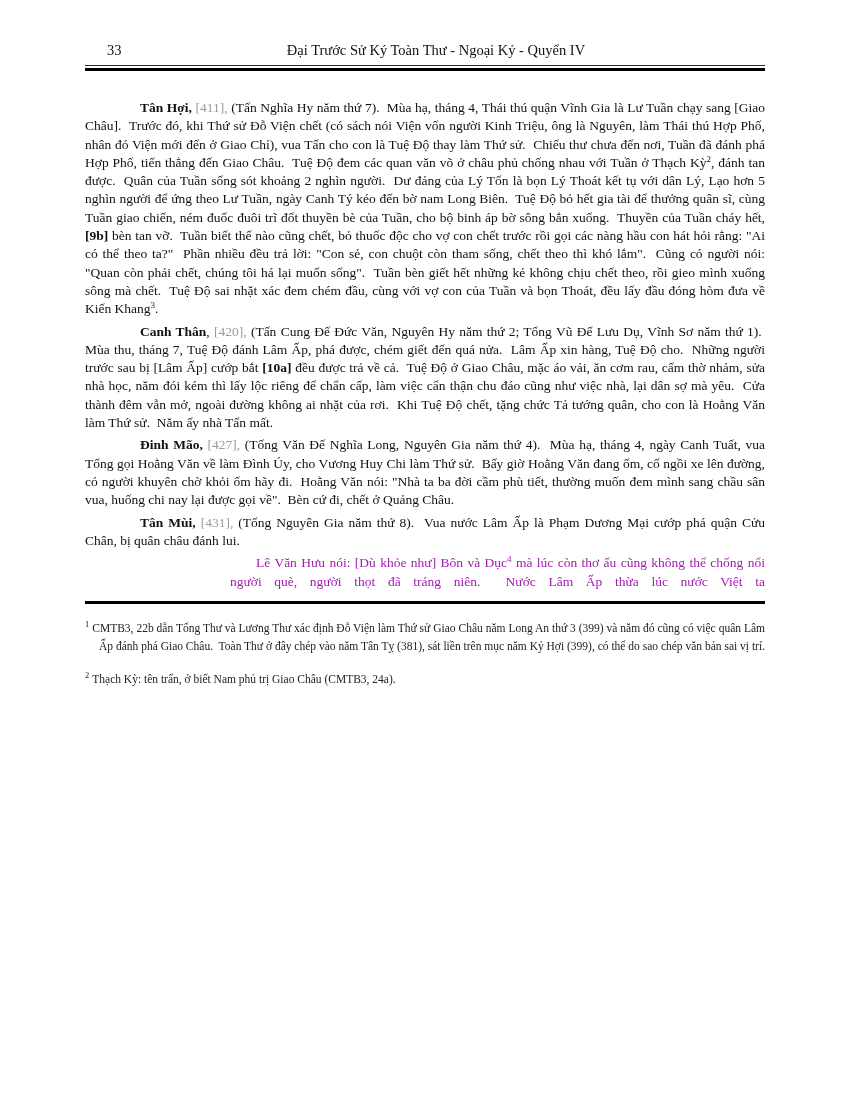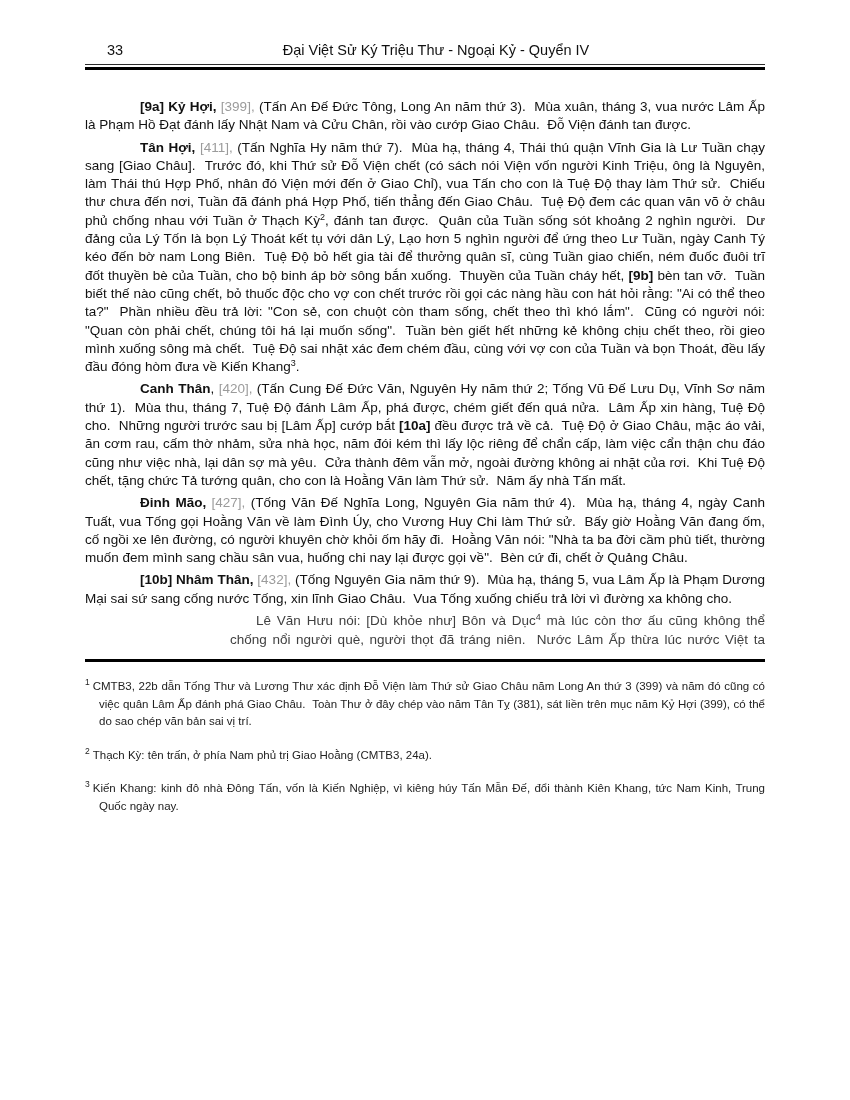--- a/index.html
+++ b/index.html
@@ -1,64 +1,62 @@
 <!DOCTYPE html>
 <html><head>
 <meta charset="utf-8">
 <style>
   html,body { margin:0; padding:0; background:#e8e8e8; }
   .page {
     width:850px; height:1100px; margin:0 auto; background:#ffffff;
     box-sizing:border-box; padding:42px 85px 0 85px; position:relative;
-    font-family:Liberation Sans, sans-serif; color:#111;
+    font-family:Liberation Serif, serif; color:#111;
   }
   header { display:flex; align-items:baseline; font-size:14.5px; padding-bottom:6px; }
   .pageno { width:80px; padding-left:22px; }
   .ptitle { flex:1; text-align:center; }
   .hspacer { width:80px; }
   .header-rule { height:2px; border-top:1px solid #2b2b2b; border-bottom:3px solid #000; margin-bottom:28px; }
   main p.para {
     font-size:13.5px; line-height:18.3px; text-align:justify;
     text-indent:55px; margin:0 0 4px 0;
   }
   .b { font-weight:bold; }
   .y { color:#9b9b9b; }
   sup { font-size:9px; line-height:0; vertical-align:super; }
   .quote {
-    color:#404040; font-size:13.5px; line-height:18.5px;
+    color:#a21caf; font-size:13.5px; line-height:18.5px;
     margin:3px 0 0 145px; text-indent:26px;
     text-align:justify; text-align-last:justify;
   }
   .foot-rule { border-top:3px solid #000; margin:10px 0 11px 0; }
   .fn {
     font-size:11.5px; line-height:17.5px; color:#222; text-align:justify;
     padding-left:14px; text-indent:-14px; margin:16px 0 8px 0;
   }
   .fn sup { font-size:8.5px; margin-right:3px; }
 </style>
 </head>
 <body>
 
 <div class="page">
   <header>
     <span class="pageno">33</span>
-    <span class="ptitle">Đại Việt Sử Ký Triệu Thư - Ngoại Kỷ - Quyển IV</span>
+    <span class="ptitle">Đại Trước Sử Ký Toàn Thư - Ngoại Kỷ - Quyển IV</span>
     <span class="hspacer"></span>
   </header>
   <div class="header-rule"></div>
 
   <main id="body-text">
-      <p class="para"><span class="b">[9a] Kỷ Hợi,</span><span class="y"> [399],</span><span class="n"> (Tấn An Đế Đức Tông, Long An năm thứ 3).&nbsp; Mùa xuân, tháng 3, vua nước Lâm Ấp là Phạm Hồ Đạt đánh lấy Nhật Nam và Cửu Chân, rồi vào cướp Giao Châu.&nbsp; Đỗ Viện đánh tan được.</span></p>
       <p class="para"><span class="b">Tân Hợi,</span><span class="y"> [411],</span><span class="n"> (Tấn Nghĩa Hy năm thứ 7).&nbsp; Mùa hạ, tháng 4, Thái thú quận Vĩnh Gia là Lư Tuần chạy sang [Giao Châu].&nbsp; Trước đó, khi Thứ sử Đỗ Viện chết (có sách nói Viện vốn người Kinh Triệu, ông là Nguyên, làm Thái thú Hợp Phố, nhân đó Viện mới đến ở Giao Chỉ), vua Tấn cho con là Tuệ Độ thay làm Thứ sử.&nbsp; Chiếu thư chưa đến nơi, Tuần đã đánh phá Hợp Phố, tiến thẳng đến Giao Châu.&nbsp; Tuệ Độ đem các quan văn võ ở châu phủ chống nhau với Tuần ở Thạch Kỳ</span><sup>2</sup><span class="n">, đánh tan được.&nbsp; Quân của Tuần sống sót khoảng 2 nghìn người.&nbsp; Dư đảng của Lý Tốn là bọn Lý Thoát kết tụ với dân Lý, Lạo hơn 5 nghìn người để ứng theo Lư Tuần, ngày Canh Tý kéo đến bờ nam Long Biên.&nbsp; Tuệ Độ bỏ hết gia tài để thưởng quân sĩ, cùng Tuần giao chiến, ném đuốc đuôi trĩ đốt thuyền bè của Tuần, cho bộ binh áp bờ sông bắn xuống.&nbsp; Thuyền của Tuần cháy hết, </span><span class="b">[9b]</span><span class="n"> bèn tan vỡ.&nbsp; Tuần biết thế nào cũng chết, bỏ thuốc độc cho vợ con chết trước rồi gọi các nàng hầu con hát hỏi rằng: "Ai có thể theo ta?"&nbsp; Phần nhiều đều trả lời: "Con sẻ, con chuột còn tham sống, chết theo thì khó lắm".&nbsp; Cũng có người nói: "Quan còn phải chết, chúng tôi há lại muốn sống".&nbsp; Tuần bèn giết hết những kẻ không chịu chết theo, rồi gieo mình xuống sông mà chết.&nbsp; Tuệ Độ sai nhặt xác đem chém đầu, cùng với vợ con của Tuần và bọn Thoát, đều lấy đầu đóng hòm đưa về Kiến Khang</span><sup>3</sup><span class="n">.</span></p>
       <p class="para"><span class="b">Canh Thân</span><span class="n">,</span><span class="y"> [420],</span><span class="n"> (Tấn Cung Đế Đức Văn, Nguyên Hy năm thứ 2; Tống Vũ Đế Lưu Dụ, Vĩnh Sơ năm thứ 1).&nbsp; Mùa thu, tháng 7, Tuệ Độ đánh Lâm Ấp, phá được, chém giết đến quá nửa.&nbsp; Lâm Ấp xin hàng, Tuệ Độ cho.&nbsp; Những người trước sau bị [Lâm Ấp] cướp bắt </span><span class="b">[10a]</span><span class="n"> đều được trả về cả.&nbsp; Tuệ Độ ở Giao Châu, mặc áo vải, ăn cơm rau, cấm thờ nhảm, sửa nhà học, năm đói kém thì lấy lộc riêng để chẩn cấp, làm việc cẩn thận chu đáo cũng như việc nhà, lại dân sợ mà yêu.&nbsp; Cửa thành đêm vẫn mở, ngoài đường không ai nhặt của rơi.&nbsp; Khi Tuệ Độ chết, tặng chức Tả tướng quân, cho con là Hoằng Văn làm Thứ sử.&nbsp; Năm ấy nhà Tấn mất.</span></p>
       <p class="para"><span class="b">Đinh Mão,</span><span class="y"> [427],</span><span class="n"> (Tống Văn Đế Nghĩa Long, Nguyên Gia năm thứ 4).&nbsp; Mùa hạ, tháng 4, ngày Canh Tuất, vua Tống gọi Hoằng Văn về làm Đình Úy, cho Vương Huy Chi làm Thứ sử.&nbsp; Bấy giờ Hoằng Văn đang ốm, cố ngồi xe lên đường, có người khuyên chờ khỏi ốm hãy đi.&nbsp; Hoằng Văn nói: "Nhà ta ba đời cầm phù tiết, thường muốn đem mình sang chầu sân vua, huống chi nay lại được gọi về".&nbsp; Bèn cứ đi, chết ở Quảng Châu.</span></p>
-      <p class="para"><span class="b">[10b] Nhâm Thân,</span><span class="y"> [432],</span><span class="n"> (Tống Nguyên Gia năm thứ 9).&nbsp; Mùa hạ, tháng 5, vua Lâm Ấp là Phạm Dương Mại sai sứ sang cống nước Tống, xin lĩnh Giao Châu.&nbsp; Vua Tống xuống chiếu trả lời vì đường xa không cho.</span></p>
+      <p class="para"><span class="b">Tân Mùi,</span><span class="y"> [431],</span><span class="n"> (Tống Nguyên Gia năm thứ 8).&nbsp; Vua nước Lâm Ấp là Phạm Dương Mại cướp phá quận Cửu Chân, bị quân châu đánh lui.</span></p>
     </main>
 
   <div id="quote" class="quote"><span class="n">Lê Văn Hưu nói: [Dù khỏe như] Bôn và Dục</span><sup>4</sup><span class="n"> mà lúc còn thơ ấu cũng không thể chống nổi người què, người thọt đã tráng niên.&nbsp; Nước Lâm Ấp thừa lúc nước Việt ta</span></div>
 
   <div class="foot-rule"></div>
   <div id="footnotes">
       <div class="fn"><sup>1</sup><span>CMTB3, 22b dẫn Tống Thư và Lương Thư xác định Đỗ Viện làm Thứ sử Giao Châu năm Long An thứ 3 (399) và năm đó cũng có việc quân Lâm Ấp đánh phá Giao Châu.&nbsp; Toàn Thư ở đây chép vào năm Tân Tỵ (381), sát liền trên mục năm Kỷ Hợi (399), có thể do sao chép văn bản sai vị trí.</span></div>
-      <div class="fn"><sup>2</sup><span>Thạch Kỳ: tên trấn, ở phía Nam phủ trị Giao Hoằng (CMTB3, 24a).</span></div>
-      <div class="fn"><sup>3</sup><span>Kiến Khang: kinh đô nhà Đông Tấn, vốn là Kiến Nghiệp, vì kiêng húy Tấn Mẫn Đế, đổi thành Kiên Khang, tức Nam Kinh, Trung Quốc ngày nay.</span></div>
+      <div class="fn"><sup>2</sup><span>Thạch Kỳ: tên trấn, ở biết Nam phủ trị Giao Châu (CMTB3, 24a).</span></div>
     </div>
 </div>
 
 </body></html>

